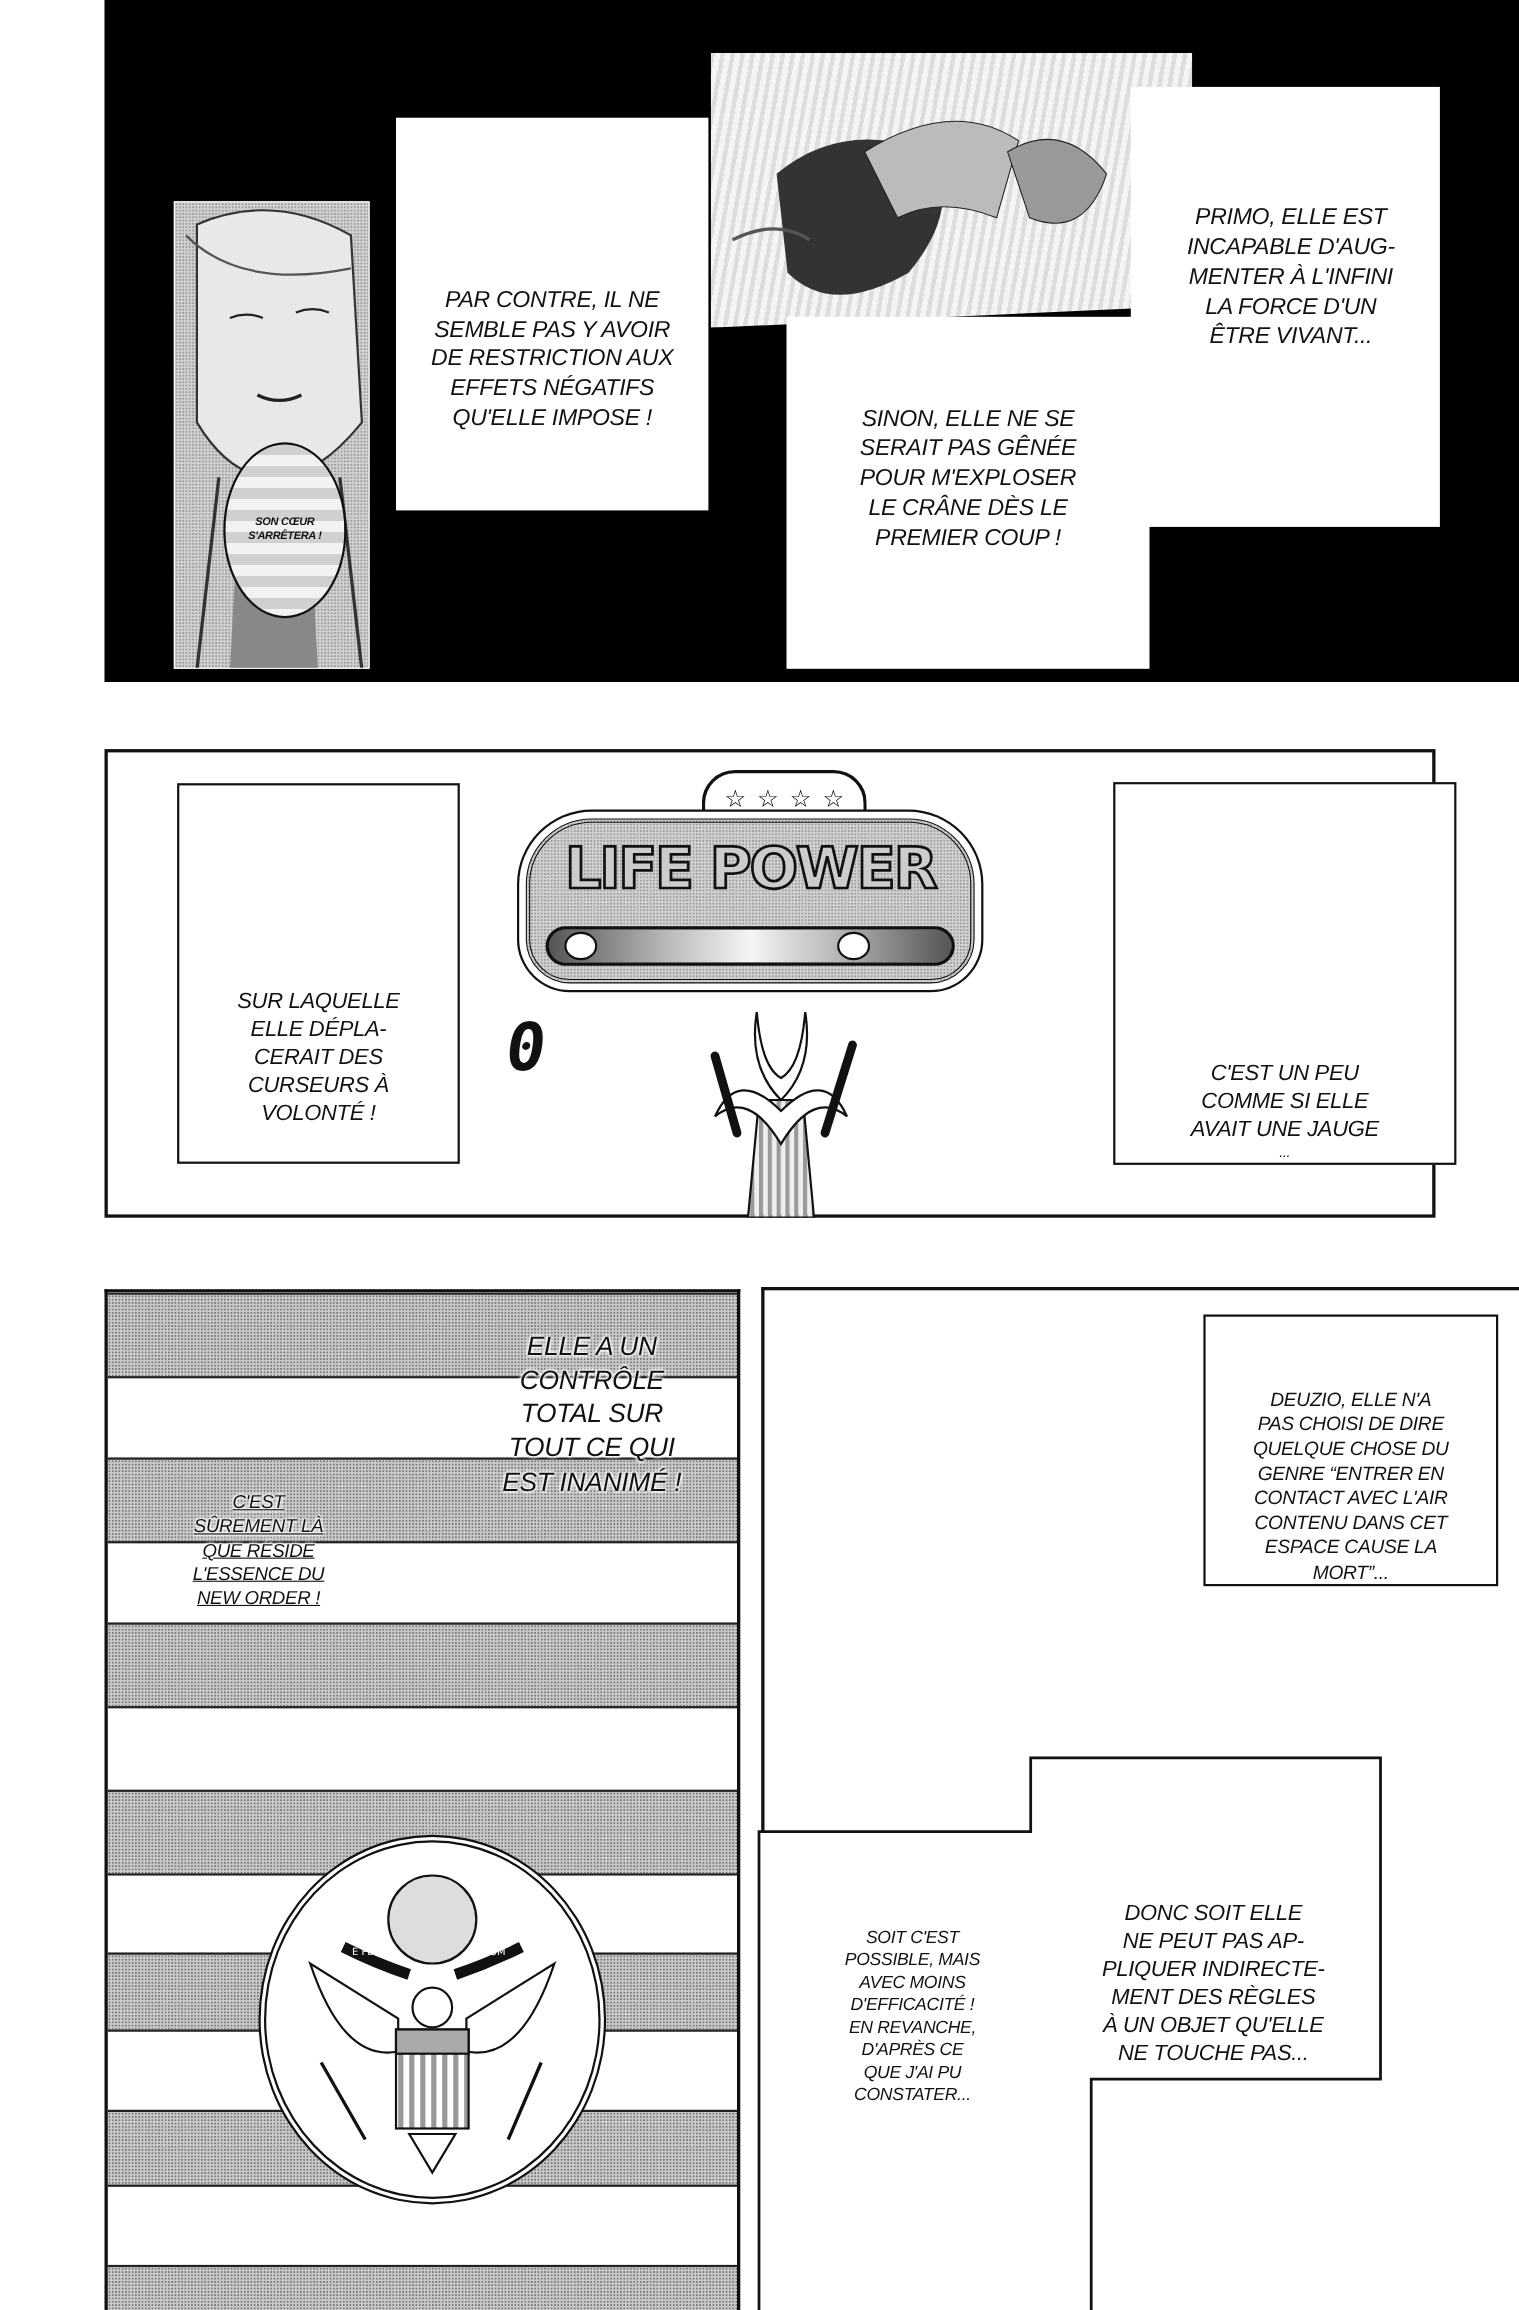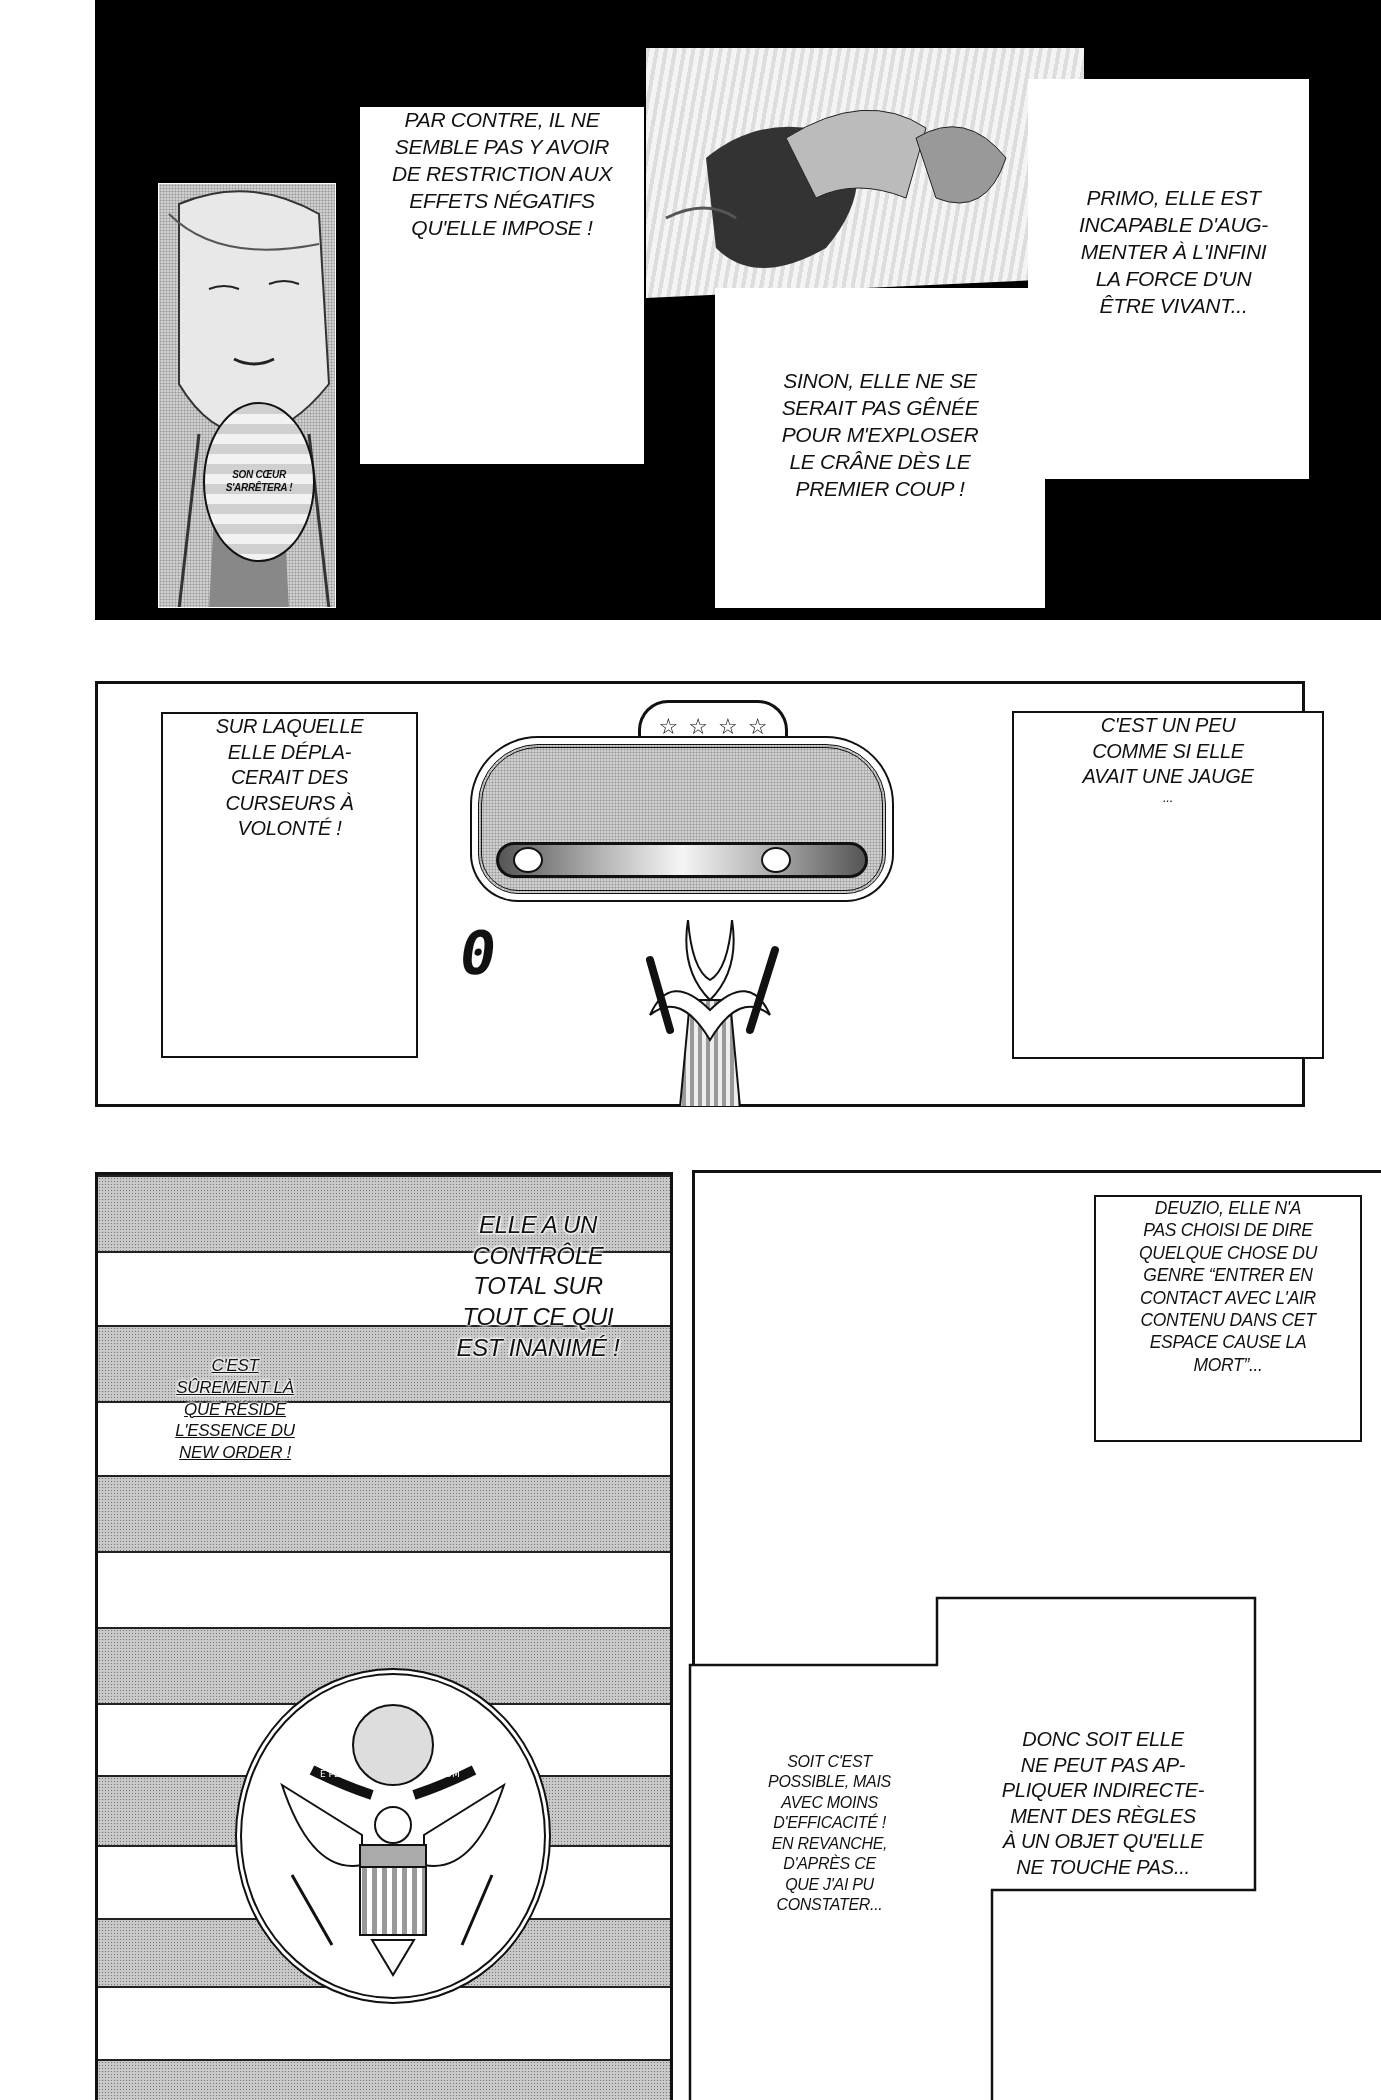--- a/index.html
+++ b/index.html
@@ -2,21 +2,21 @@
 <html><head>
 <meta charset="utf-8">
 <style>
   html, body { margin:0; padding:0; }
   body { width:1381px; height:2100px; background:#fff; position:relative; overflow:hidden;
          font-family:"Liberation Sans", sans-serif; }
   .abs { position:absolute; box-sizing:border-box; }
   .caption { font-family:"Liberation Sans", sans-serif; font-style:italic; text-transform:uppercase;
              color:#111; text-align:center; line-height:1.28; letter-spacing:-0.3px; }
   .caption span { display:block; }
-  .box { background:#fff; border:2px solid #111; display:flex; align-items:flex-start; justify-content:center; }
+  .box { background:#fff; border:2px solid #111; display:flex; align-items:flex-end; justify-content:center; }
   .screen { background:
       radial-gradient(circle, #9a9a9a 0.9px, transparent 1.1px) 0 0/3px 3px, #cfcfcf; }
   .stripe-grey { background: radial-gradient(circle, #777 0.8px, transparent 1px) 0 0/3px 3px, #c8c8c8; border-top:2px solid #222; border-bottom:2px solid #222; }
   .outline-text span { text-shadow: 0 0 3px #fff, 0 0 3px #fff, 0 0 3px #fff, 0 0 4px #fff; }
 </style>
 </head>
 <body>
 
 <div class="abs" style="left:95px;top:0;width:1286px;height:620px;background:#000;">
 </div>
@@ -88,20 +88,22 @@
 </div>
 
 <div class="abs" style="left:478px;top:700px;width:408px;height:210px;">
   <div class="abs" style="left:160px;top:0;width:150px;height:50px;border:3px solid #111;border-bottom:none;border-radius:30px 30px 0 0;background:#fff;display:flex;justify-content:center;align-items:center;gap:10px;font-size:22px;">
     <span>☆</span>
     <span>☆</span>
     <span>☆</span>
     <span>☆</span>
   </div>
   <div class="abs screen" style="left:0;top:44px;width:408px;height:150px;border:4px double #111;border-radius:60px 60px 40px 40px;box-shadow:0 0 0 6px #fff,0 0 0 8px #111;">
+    <div class="abs" style="left:0;right:0;top:12px;text-align:center;font-family:'DejaVu Sans',sans-serif;font-weight:bold;font-size:52px;color:#ccc;letter-spacing:-2px;
+                -webkit-text-stroke:2.5px #111;">LIFE POWER</div>
     <div class="abs" style="left:14px;right:14px;top:94px;height:36px;border:3px solid #111;border-radius:18px;
                 background:linear-gradient(90deg,#555,#bbb 30%,#f5f5f5 50%,#bbb 70%,#555);">
       <div class="abs" style="left:14px;top:2px;width:30px;height:26px;border-radius:50%;background:#fff;border:2px solid #111;"></div>
       <div class="abs" style="right:74px;top:2px;width:30px;height:26px;border-radius:50%;background:#fff;border:2px solid #111;"></div>
     </div>
   </div>
 </div>
 <div class="abs" style="left:460px;top:918px;font-family:'DejaVu Sans Mono',monospace;font-weight:bold;font-size:60px;color:#111;transform:skewX(-8deg);">0</div>
 
 <svg class="abs" style="left:610px;top:920px;" width="200" height="187">

